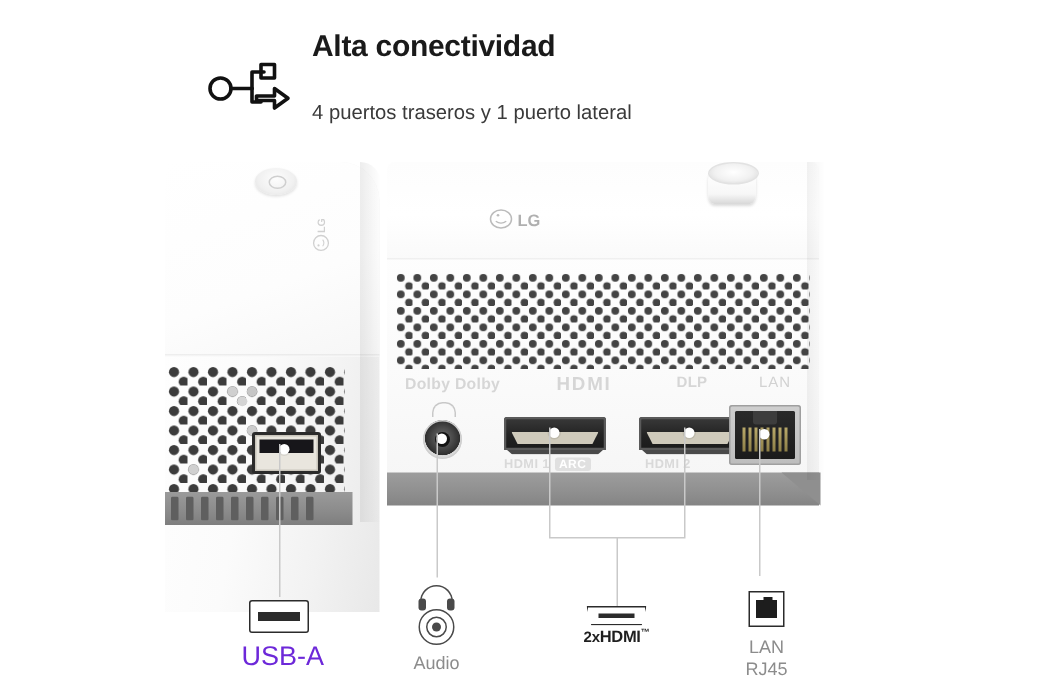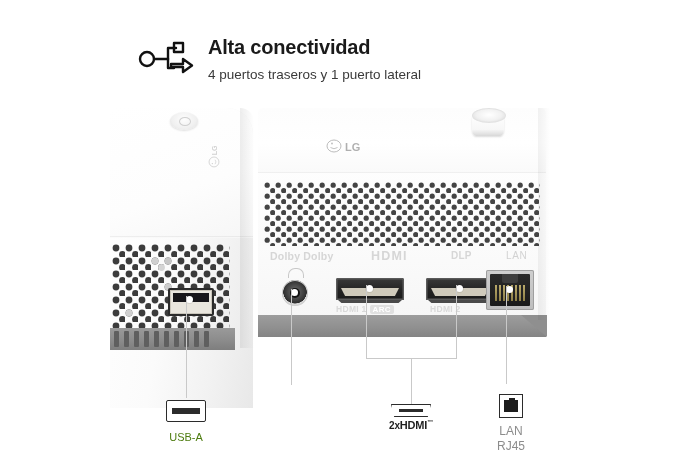--- a/index.html
+++ b/index.html
@@ -9,25 +9,25 @@
     overflow:hidden;position:relative;
   }
   #stage{position:absolute;left:0;top:0;width:700px;height:465px;}
 
   
   .header{position:absolute;left:138px;top:18px;width:420px;height:70px;}
   .usb-icon{position:absolute;left:0px;top:14px;width:58px;height:48px;}
   .head-text{position:absolute;left:70px;top:0px;}
   .head-title{
     font-size:20px;font-weight:bold;color:#1a1a1a;
-    letter-spacing:-0.2px;line-height:26px;white-space:nowrap;margin-top:16px;
+    letter-spacing:-0.2px;line-height:26px;white-space:nowrap;
   }
   .head-sub{
     font-size:13.5px;color:#3a3a3a;line-height:20px;
-    margin-top:5px;white-space:nowrap;font-weight:normal;
+    margin-top:21px;white-space:nowrap;font-weight:normal;
   }
 
   
   .photo{position:absolute;}
 
   
   #unit-left{left:100px;top:100px;width:160px;height:240px;}
   .ul-body{
     position:absolute;left:10px;top:8px;width:143px;height:300px;
     background:linear-gradient(100deg,#ffffff 0%,#fbfbfb 45%,#f2f2f2 75%,#e8e8e8 100%);
@@ -215,21 +215,21 @@
   .leader{position:absolute;background:#c9c9c9;}
   .vline{width:1px;}
   .hline{height:1px;}
 
   
   .legend-item{position:absolute;text-align:center;}
   .legend-label{
     font-size:12px;color:#8c8c8c;line-height:15px;white-space:nowrap;
     font-weight:normal;
   }
-  .legend-label.dark{color:#4d7c0f;font-size:11px;}
+  .legend-label.dark{color:#6d28d9;font-size:18px;}
   .legend-icon{position:relative;margin:0 auto;}
 
   .icon-usb-a{
     width:40px;height:22px;border:1.6px solid #2b2b2b;border-radius:2px;
     box-sizing:border-box;position:relative;background:#ffffff;
   }
   .icon-usb-a:after{
     content:"";position:absolute;left:5px;top:7px;right:5px;height:6px;
     background:#2b2b2b;
   }
@@ -444,20 +444,25 @@
   <div class="leader vline" style="left:456px;top:285px;height:73px;"></div>
   <div class="leader hline" style="left:366px;top:358px;width:91px;"></div>
   <div class="leader vline" style="left:411px;top:358px;height:46px;"></div>
   <div class="leader vline" style="left:506px;top:286px;height:98px;"></div>
 
   <div class="legend-item" style="left:161px;top:398px;width:50px;">
     <div class="legend-icon icon-usb-a" style="margin-top:2px;"></div>
     <div class="legend-label dark" style="margin-top:8px;">USB-A</div>
   </div>
 
+  <div class="legend-item" style="left:266px;top:390px;width:50px;">
+    <div class="icon-headphone"></div>
+    <div class="icon-jack"></div>
+    <div class="legend-label" style="margin-top:5px;">Audio</div>
+  </div>
 
   <div class="legend-item" style="left:385px;top:404px;width:52px;">
     <div class="icon-hdmi">
       <div class="hdmi-plug"></div>
       <div class="hdmi-word"><span class="hx">2x</span><span>HDMI</span><span class="hdmi-tm">™</span></div>
     </div>
   </div>
 
   <div class="legend-item" style="left:487px;top:394px;width:48px;">
     <div class="icon-lan">

